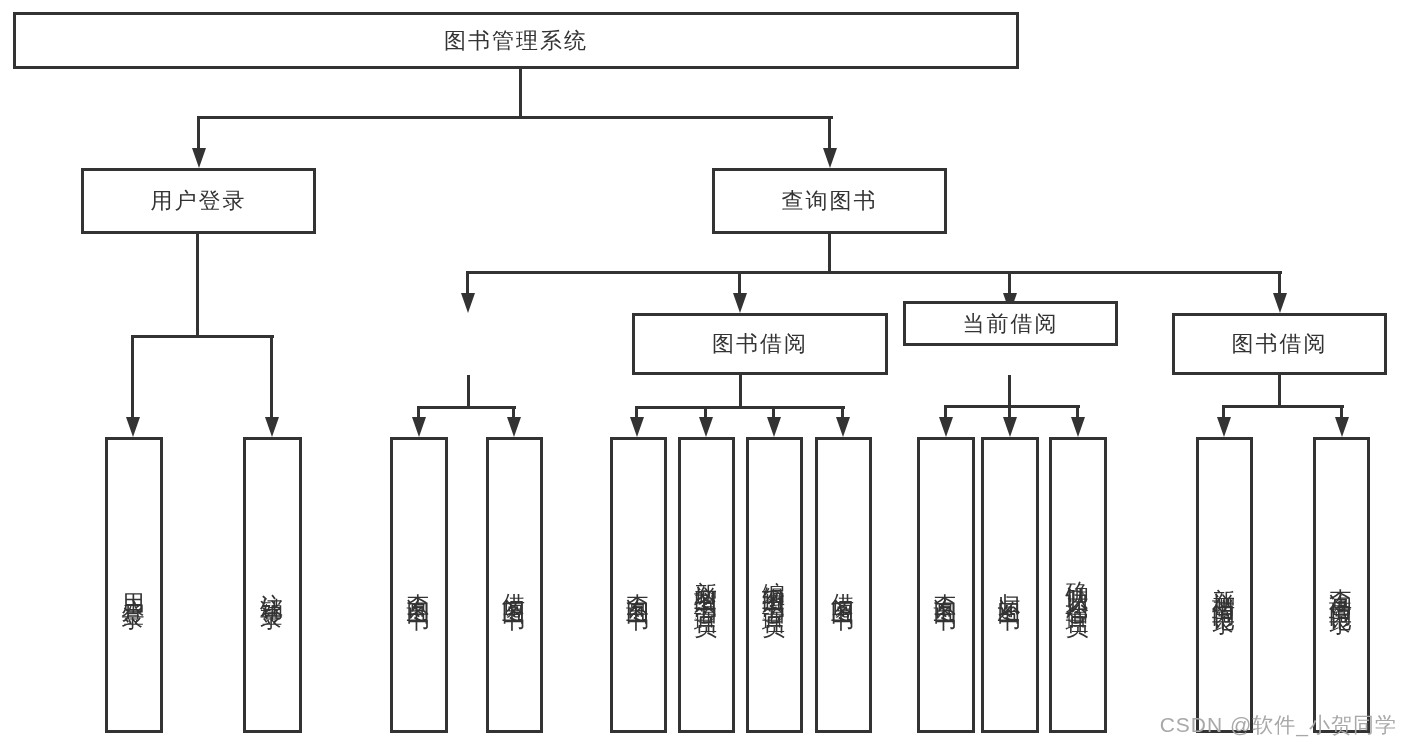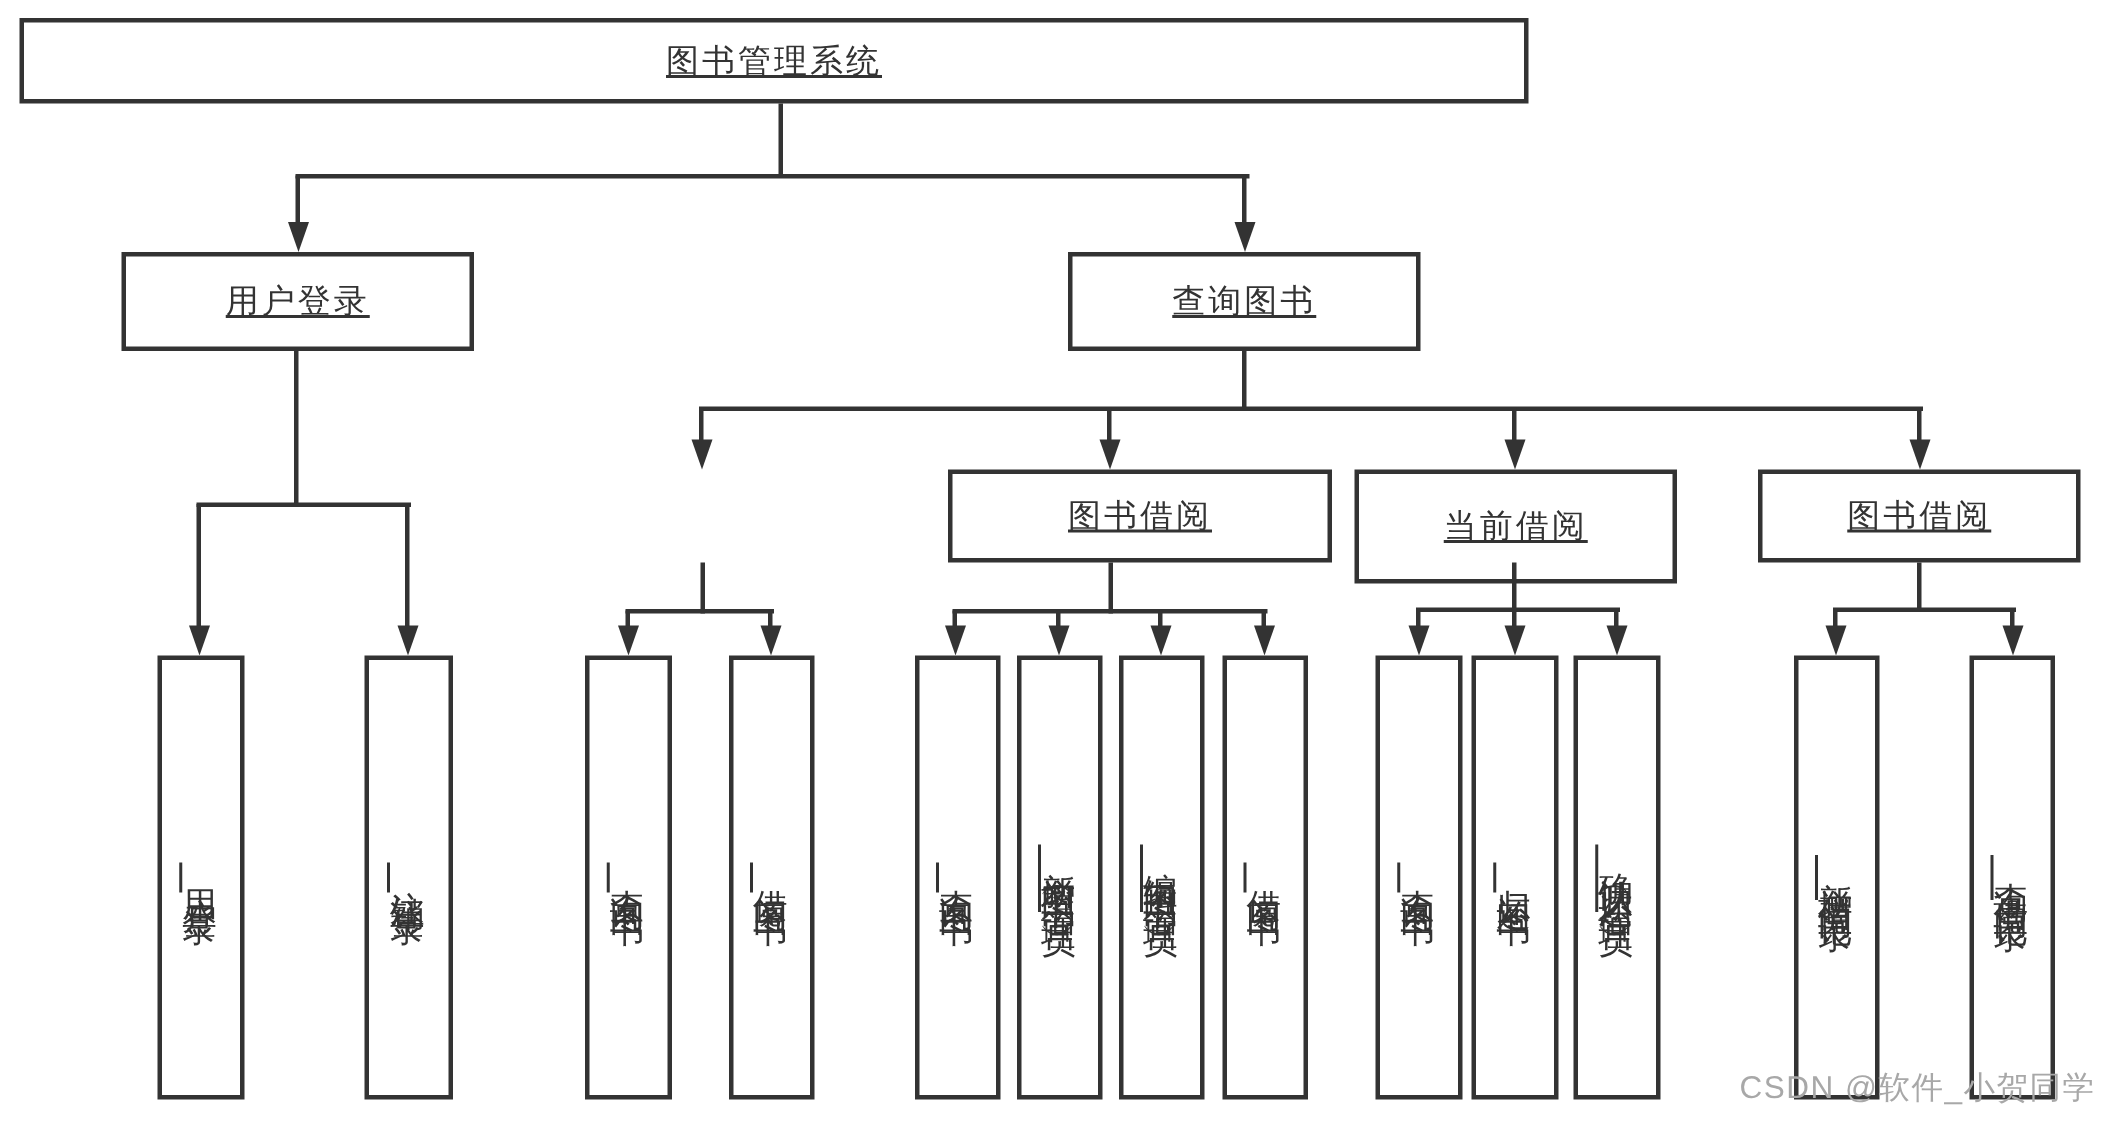--- a/index.html
+++ b/index.html
@@ -2,21 +2,21 @@
 <html><head>
 <meta charset="utf-8">
 <style>
   html,body{margin:0;padding:0;background:#fff;}
   .canvas{position:relative;width:1405px;height:747px;background:#ffffff;overflow:hidden;
           font-family:"Liberation Sans",sans-serif;color:#333;}
   .box{position:absolute;box-sizing:border-box;border:3px solid #333;background:#fff;
        display:flex;align-items:center;justify-content:center;}
   .box.h{font-size:22px;letter-spacing:2px;}
   .box.v{font-size:23px;writing-mode:vertical-rl;letter-spacing:5px;}
-  .box .label{white-space:nowrap;text-decoration:underline;}
+  .box .label{white-space:nowrap;}
   .vl{position:absolute;width:3px;background:#333;}
   .hl{position:absolute;height:3px;background:#333;}
   .ah{position:absolute;width:0;height:0;border-left:7px solid transparent;
       border-right:7px solid transparent;border-top:20px solid #333;}
   .watermark{position:absolute;right:8px;top:711px;font-size:21px;letter-spacing:1px;
              color:#a8a8a8;z-index:10;white-space:nowrap;}
 </style>
 </head>
 <body>
 
@@ -54,21 +54,21 @@
   <i class="vl" style="left:738px;top:272px;height:22px"></i>
   <i class="ah" style="left:733px;top:293px"></i>
   <i class="vl" style="left:1008px;top:272px;height:22px"></i>
   <i class="ah" style="left:1003px;top:293px"></i>
   <i class="vl" style="left:1278px;top:272px;height:22px"></i>
   <i class="ah" style="left:1273px;top:293px"></i>
 
   <div class="box h" style="left:632px;top:313px;width:256px;height:62px">
     <span class="label">图书借阅</span>
   </div>
-  <div class="box h" style="left:903px;top:313px;width:215px;height:76px">
+  <div class="box h" style="left:903px;top:301px;width:215px;height:45px">
     <span class="label">当前借阅</span>
   </div>
   <div class="box h" style="left:1172px;top:313px;width:215px;height:62px">
     <span class="label">图书借阅</span>
   </div>
 
   <i class="vl" style="left:467px;top:375px;height:34px"></i>
   <i class="hl" style="left:417px;top:406px;width:99px"></i>
   <i class="vl" style="left:417px;top:407px;height:12px"></i>
   <i class="ah" style="left:412px;top:417px"></i>

